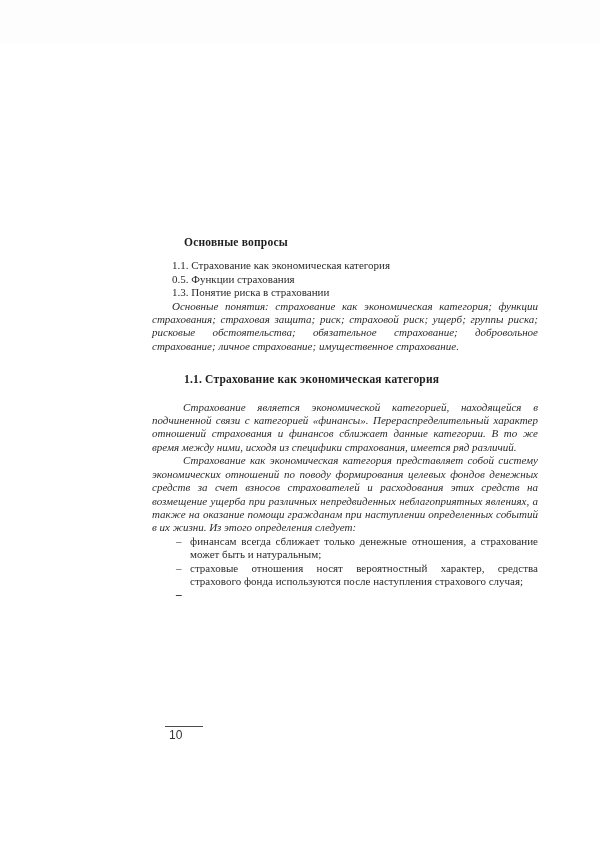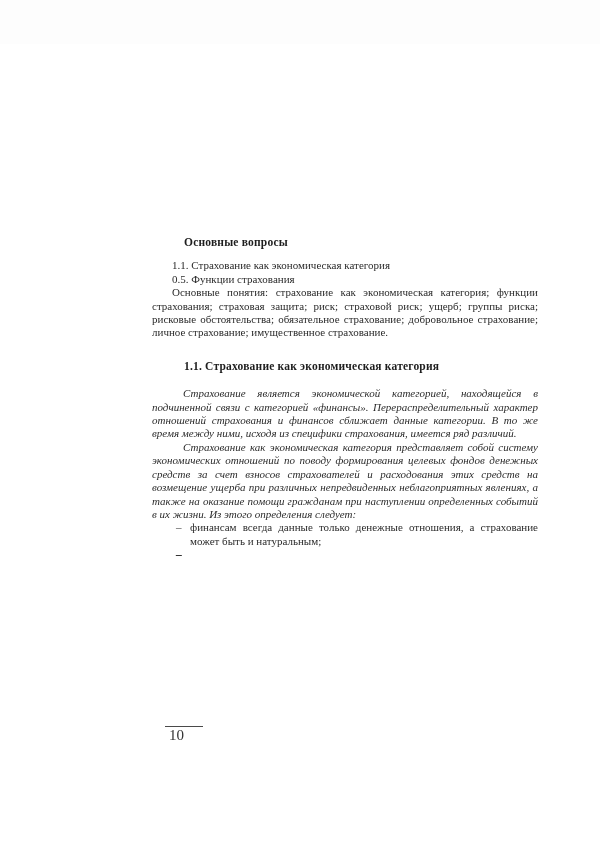--- a/index.html
+++ b/index.html
@@ -47,20 +47,21 @@
     padding: 0 0 0 20px;
     text-align: left;
   }
   .question-list li {
     margin: 0;
     padding: 0;
   }
   .key-terms {
     margin: 0;
     text-indent: 20px;
+    font-style: italic;
   }
   .section-heading {
     font-size: 11.5px;
     font-weight: bold;
     color: #1e1e1e;
     margin: 20px 0 14px 32px;
     text-align: left;
     letter-spacing: 0.2px;
   }
   .para {
@@ -87,55 +88,57 @@
     left: 165px;
     top: 682px;
     width: 38px;
     height: 1px;
     background: #4a4a4a;
   }
   .page-number {
     position: absolute;
     left: 169px;
     top: 685px;
-    font-family: Liberation Serif, serif;
-    font-size: 15px;
+    font-family: Liberation Sans, sans-serif;
+    font-size: 12px;
     line-height: 13px;
     color: #333333;
   }
 </style>
 </head>
 <body>
 
 <div class="page">
 
   <div class="content">
 
     <h2 class="main-heading">Основные вопросы</h2>
 
     <ol class="question-list">
       <li>1.1. Страхование как экономическая категория</li>
       <li>0.5. Функции страхования</li>
+      <li>1.3. Понятие риска в страховании</li>
     </ol>
 
     <p class="key-terms">Основные понятия: страхование как экономическая категория; функции страхования; страховая защита; риск; страховой риск; ущерб; группы риска; рисковые обстоятельства; обязательное страхование; добровольное страхование; личное страхование; имущественное страхование.</p>
 
     <h3 class="section-heading">1.1. Страхование как экономическая категория</h3>
 
     <p class="para">Страхование является экономической категорией, находящейся в подчиненной связи с категорией «финансы». Перераспределительный характер отношений страхования и финансов сближает данные категории. В то же время между ними, исходя из специфики страхования, имеется ряд различий.</p>
 
     <p class="para">Страхование как экономическая категория представляет собой систему экономических отношений по поводу формирования целевых фондов денежных средств за счет взносов страхователей и расходования этих средств на возмещение ущерба при различных непредвиденных неблагоприятных явлениях, а также на оказание помощи гражданам при наступлении определенных событий в их жизни. Из этого определения следует:</p>
 
     <ul class="bullets">
       <li>
         <span class="dash">–</span>
-        <span>финансам всегда данные только денежные отношения, а страхование может быть и натуральным;</span>
+        <span>финансам всегда сближает только денежные отношения, а страхование может быть и натуральным;</span>
       </li>
       <li>
         <span class="dash">–</span>
+        <span>страховые отношения носят вероятностный характер, средства страхового фонда используются после наступления страхового случая;</span>
       </li>
       <li>
         <span class="dash">–</span>
       </li>
       <li>
         <span class="dash">–</span>
       </li>
       <li>
         <span class="dash">–</span>
       </li>

